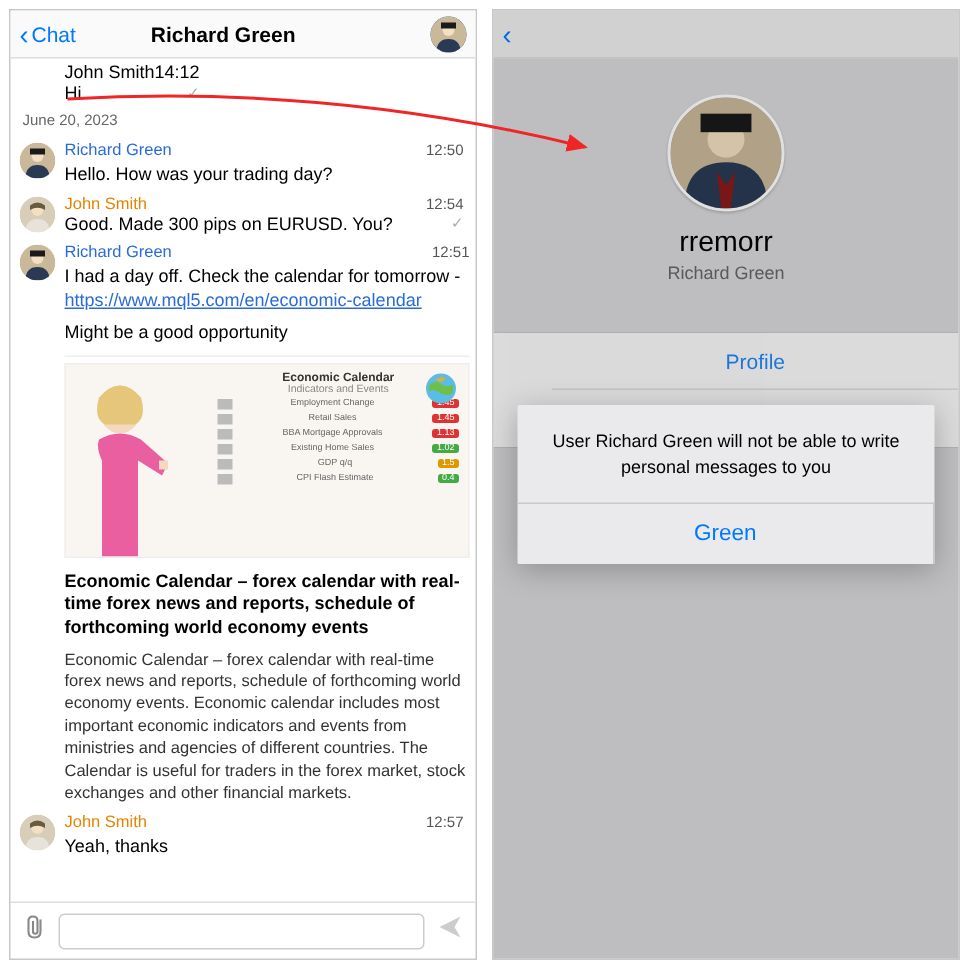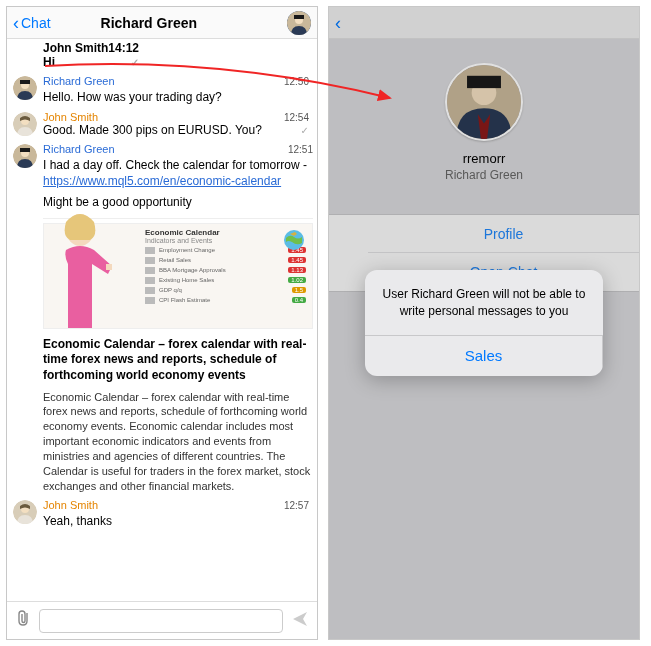--- a/index.html
+++ b/index.html
@@ -8,37 +8,37 @@
   .panel.left { width: 312px; }
   .panel.right { width: 312px; background: #d9d9dc; }
 
   .navbar { height: 32px; border-bottom: 1px solid #ddd; display: flex; align-items: center; padding: 0 6px; background:#fafafa; }
   .navbar .back { display:flex; align-items:center; gap:2px; color:#0079ff; font-size:14px; }
   .navbar .back .chev { font-size:18px; line-height:1; }
   .navbar .title { flex:1; text-align:center; font-weight:700; font-size:14px; color:#000; margin-left:-40px; }
   .navbar .avatar-small { width:24px; height:24px; border-radius:50%; background:#4a5f7a; overflow:hidden; }
 
   .chat-body { flex:1; overflow:hidden; font-size:12px; color:#000; }
-  .partial-row { display:flex; padding:2px 8px 2px 6px; align-items:flex-end;font-weight:bold; }
+  .partial-row { display:flex; padding:2px 8px 2px 6px; align-items:flex-end; }
   .row { display:flex; padding:4px 8px 2px 6px; align-items:flex-start; }
   .row .av { width:24px; height:24px; border-radius:50%; flex:none; margin-right:6px; margin-top:1px; overflow:hidden; }
   .row .content { flex:1; }
   .row .header-line { display:flex; align-items:baseline; }
   .row .name { font-size:11px; font-weight:500; }
   .row .name.blue { color:#2a6bd6; }
   .row .name.orange { color:#e48400; }
   .row .time { font-size:10px; color:#555; margin-left:auto; }
   .row .body { font-size:12px; line-height:1.35; margin-top:2px; padding-right:4px; }
   .check { color:#aaa; font-size:10px; margin-left:auto; }
   .body-line { display:flex; align-items:center; }
   .date-sep { font-size:10px; color:#666; padding:4px 8px; }
 
   .link { color:#2a6bd6; text-decoration:underline; word-break:break-all; }
   .preview { margin-top:8px; border-top:1px solid #eee; padding-top:4px; }
-  .preview-img { width:270px; height:106px; background:#f9f6f2; border:1px solid #eee; position:relative; display:flex; }
+  .preview-img { width:270px; height:130px; background:#f9f6f2; border:1px solid #eee; position:relative; display:flex;text-align:center; }
   .preview-img .fig { width:95px; height:100%; position:relative; }
   .preview-img .fig .person { position:absolute; bottom:0; left:4px; width:80px; height:120px; }
   .preview-img .tab { flex:1; padding:4px 6px; }
   .preview-img .tab .ptitle { font-size:8px; font-weight:700; color:#333; }
   .preview-img .tab .psub { font-size:7px; color:#888; }
   .preview-img .globe { position:absolute; top:4px; right:6px; width:24px; height:24px; }
   .tbl-row { display:flex; gap:4px; align-items:center; margin-top:3px; }
   .tbl-row .flag { width:10px; height:7px; background:#bbb; }
   .tbl-row .lbl { flex:1; font-size:6px; color:#666; white-space:nowrap; overflow:hidden; text-overflow:ellipsis; }
   .tbl-row .badge { font-size:6px; padding:0 3px; border-radius:2px; color:#fff; }
@@ -51,27 +51,27 @@
   .input-bar { height:38px; border-top:1px solid #ddd; display:flex; align-items:center; padding:0 8px; gap:8px; }
   .input-bar .attach { color:#888; font-size:18px; }
   .input-bar .field { flex:1; height:24px; border:1px solid #ccc; border-radius:4px; background:#fff; }
   .input-bar .send { color:#bbb; }
 
   
   .right .navbar { background:#eee; }
   .right .navbar .back { color:#0079ff; }
   .profile-area { display:flex; flex-direction:column; align-items:center; padding:24px 0 18px; }
   .big-avatar { width:78px; height:78px; border-radius:50%; background:#b3aca5; overflow:hidden; border:2px solid #fff; box-shadow:0 1px 2px rgba(0,0,0,0.2); margin-bottom:10px; }
-  .username { font-size:13px; color:#000; }
+  .username { font-size:19px; color:#000; }
   .fullname { font-size:12px; color:#666; margin-top:2px; }
   .action-list { margin-top:14px; background:#fff; border-top:1px solid #c6c6c8; border-bottom:1px solid #c6c6c8; opacity:0.85;padding-left:39px; }
   .action-list .item { height:38px; display:flex; align-items:center; justify-content:center; color:#0079ff; font-size:14px; border-bottom:1px solid #e0e0e2; }
   .action-list .item:last-child { border-bottom:none; }
   .overlay { position:absolute; inset:0; background:rgba(0,0,0,0.12); display:flex; align-items:center; justify-content:center; }
-  .alert { width:238px; background:#eaeaec; border-radius:12px; overflow:hidden; box-shadow:0 4px 20px rgba(0,0,0,0.25); }
+  .alert { width:278px; background:#eaeaec; border-radius:1px; overflow:hidden; box-shadow:0 4px 20px rgba(0,0,0,0.25); }
   .alert .msg { padding:16px 14px; font-size:12px; text-align:center; color:#000; line-height:1.35; }
   .alert .btns { display:flex; border-top:1px solid #c8c8ca; }
   .alert .btn { flex:1; height:40px; display:flex; align-items:center; justify-content:center; font-size:15px; }
   .alert .btn.cancel { color:#0079ff; border-right:1px solid #c8c8ca; }
   .alert .btn.block { color:#ff3b30; }
 
   .arrow-svg { position:absolute; top:56px; left:40px; width:360px; height:60px; pointer-events:none; z-index:10; }
 
   .avatar-face { width:100%; height:100%; }
 </style>
@@ -100,20 +100,21 @@
       <div style="width:24px;flex:none;margin-right:6px;"></div>
       <div class="content">
         <div class="header-line"><span class="name orange">John Smith</span><span class="time">14:12</span></div>
         <div class="body-line">
             <span>Hi</span>
             <span class="check">✓</span>
           </div>
       </div>
     </div>
 
+    <div class="date-sep">June 20, 2023</div>
 
     <div class="row">
       <div class="av"><svg class="avatar-face" viewBox="0 0 24 24">
             <circle cx="12" cy="12" r="12" fill="#c9b89a"></circle>
             <circle cx="12" cy="9" r="4" fill="#f3dfc1"></circle>
             <path d="M4 24 Q4 15 12 15 Q20 15 20 24 Z" fill="#2a3a55"></path>
             <rect x="7" y="4" width="10" height="4" fill="#1a1a1a"></rect>
           </svg></div>
       <div class="content">
         <div class="header-line">
@@ -268,21 +269,21 @@
   </div>
   <div class="action-list">
     <div class="item">Profile</div>
     <div class="item">Open Chat</div>
   </div>
 
   <div class="overlay">
     <div class="alert">
       <div class="msg">User Richard Green will not be able to write personal messages to you</div>
       <div class="btns">
-        <div class="btn cancel">Sales</div>
+        <div class="btn cancel">Green</div>
       </div>
     </div>
   </div>
 </div>
 
 <svg class="arrow-svg" viewBox="0 0 360 60">
   <defs>
       <marker id="ah" markerWidth="8" markerHeight="8" refX="6" refY="3" orient="auto">
         <path d="M0 0 L7 3 L0 6 Z" fill="#f02525"></path>
       </marker>

